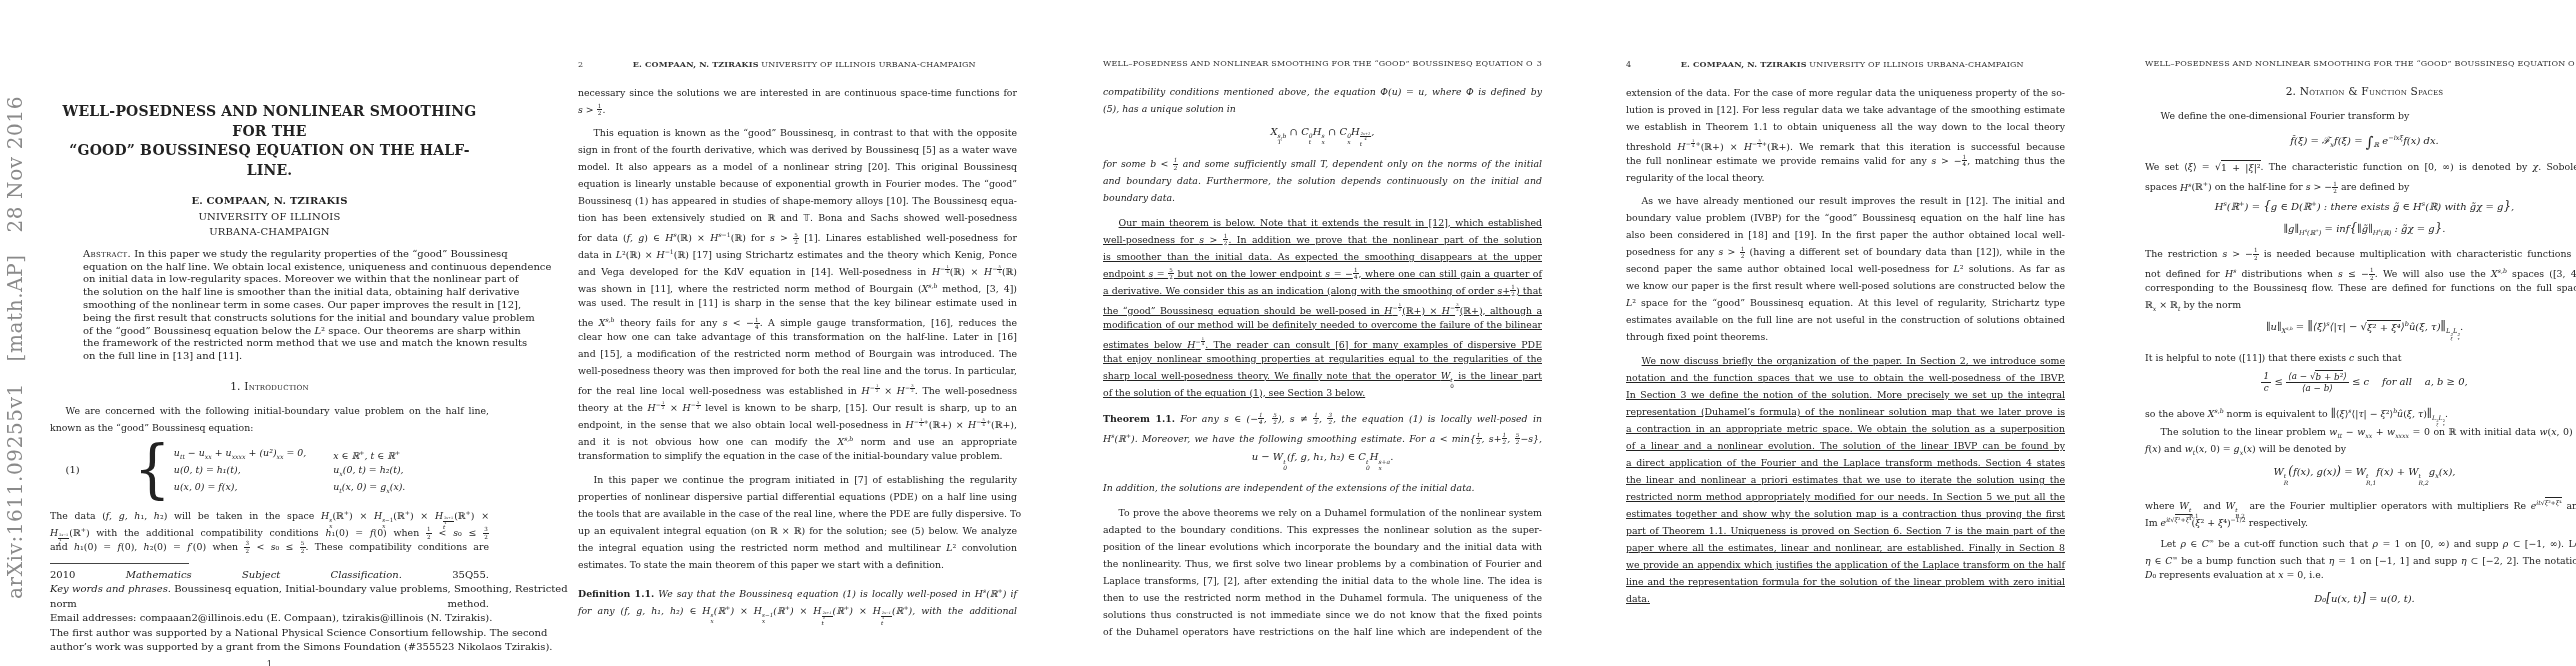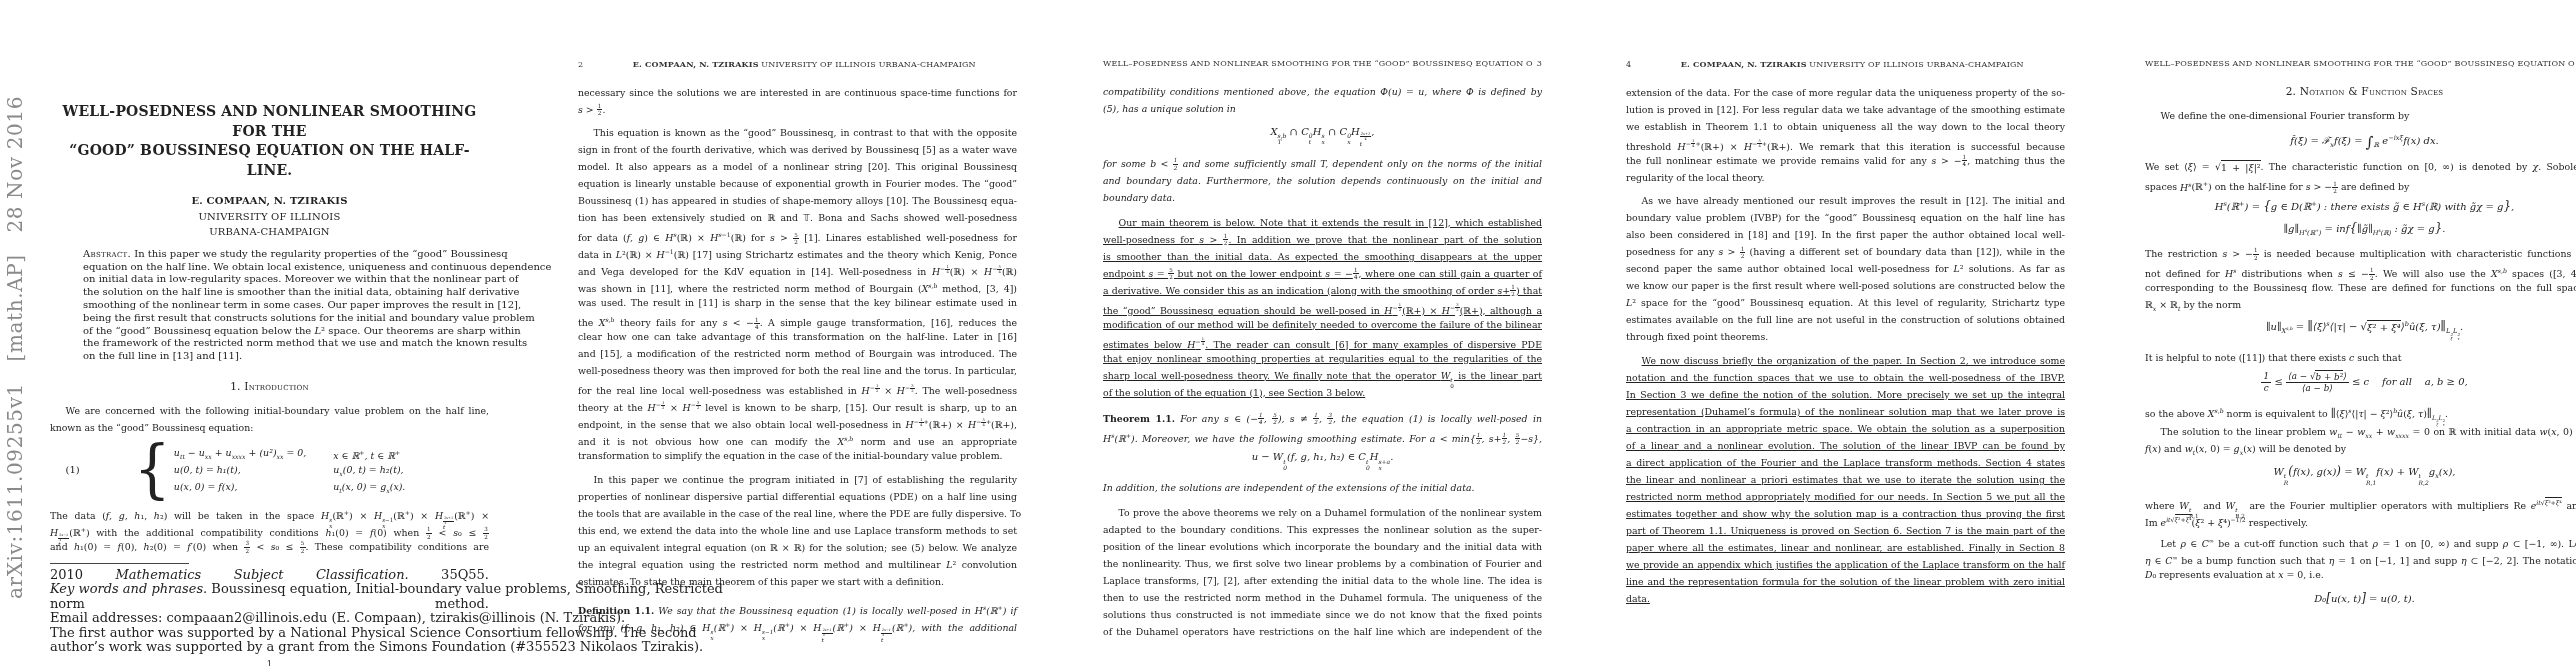--- a/index.html
+++ b/index.html
@@ -37,21 +37,21 @@
            letter-spacing:0.2px;}
   .eq{position:relative;text-align:center;font-size:10px;margin:7.8px 0;font-style:italic;}
   .eq .lbl{position:absolute;left:15.6px;top:50%;transform:translateY(-50%);font-style:normal;}
   .eqsys{display:flex;justify-content:center;align-items:center;margin:4.4px 0 2.2px 0;}
   .brace{font-size:58px;font-weight:300;line-height:1;transform:scaleY(1.08);
          font-style:normal;margin-right:3.3px;}
   .rows{display:grid;grid-template-columns:auto auto;column-gap:27px;row-gap:0;
         font-size:9.4px;font-style:italic;}
   .rows span{display:block;height:17px;line-height:17px;text-align:left;}
   .fnrule{border:0;border-top:0.6px solid #444;width:139px;margin:7.8px 0 4.4px 0;margin-left:0;}
-  .notes .ln{height:14.5px;line-height:14.5px;font-size:13px;}
+  .notes .ln{height:14.5px;line-height:14.5px;font-size:10px;}
   .pagenum{margin-top:4.4px;text-align:center;font-size:8.3px;}
   
   sup,sub{font-size:66%;}
   .fr{display:inline-block;text-align:center;vertical-align:-0.5em;font-size:60%;line-height:1.12;}
   .fr>span{display:block;padding:0 1.1px;}
   .fr>span:first-child{border-bottom:0.6px solid currentColor;}
   .frb{display:inline-block;text-align:center;vertical-align:middle;font-size:88%;line-height:1.25;}
   .frb>span{display:block;padding:0 2.2px;}
   .frb>span:first-child{border-bottom:0.6px solid currentColor;}
   .ss{display:inline-flex;flex-direction:column;align-items:flex-start;vertical-align:-0.55em;
@@ -172,21 +172,20 @@
             <div class="ln">for the real line local well-posedness was established in <i>H</i><sup>−<span class="fr"><span>1</span><span>2</span></span></sup> × <i>H</i><sup>−<span class="fr"><span>3</span><span>2</span></span></sup>.  The well-posedness</div>
             <div class="ln">theory at the <i>H</i><sup>−<span class="fr"><span>1</span><span>2</span></span></sup> × <i>H</i><sup>−<span class="fr"><span>3</span><span>2</span></span></sup> level is known to be sharp, [15]. Our result is sharp, up to an</div>
             <div class="ln">endpoint, in the sense that we also obtain local well-posedness in <i>H</i><sup>−<span class="fr"><span>1</span><span>4</span></span>+</sup>(ℝ+) × <i>H</i><sup>−<span class="fr"><span>5</span><span>4</span></span>+</sup>(ℝ+),</div>
             <div class="ln">and it is not obvious how one can modify the <i>X</i><sup><i>s,b</i></sup> norm and use an appropriate</div>
             <div class="ln last">transformation to simplify the equation in the case of the initial-boundary value problem.</div>
           </div>
           <div class="para" style="margin-top: 6.7px;">
             <div class="ln ind">In this paper we continue the program initiated in [7] of establishing the regularity</div>
             <div class="ln">properties of nonlinear dispersive partial differential equations (PDE) on a half line using</div>
             <div class="ln">the tools that are available in the case of the real line, where the PDE are fully dispersive. To</div>
-            <div class="ln">this end, we extend the data into the whole line and use Laplace transform methods to set</div>
             <div class="ln">up an equivalent integral equation (on ℝ × ℝ) for the solution; see (5) below.  We analyze</div>
             <div class="ln">the integral equation using the restricted norm method and multilinear <i>L</i>² convolution</div>
             <div class="ln last">estimates.  To state the main theorem of this paper we start with a definition.</div>
           </div>
           <div class="para it" style="margin-top: 9px;">
             <div class="ln"><span class="thmhead">Definition 1.1.</span> We say that the Boussinesq equation (1) is locally well-posed in H<sup>s</sup>(ℝ<sup>+</sup>) if</div>
             <div class="ln">for any (f, g, h₁, h₂) ∈ H<span class="ss">
                 <span>s</span>
                 <span>x</span>
               </span>(ℝ<sup>+</sup>) × H<span class="ss">

